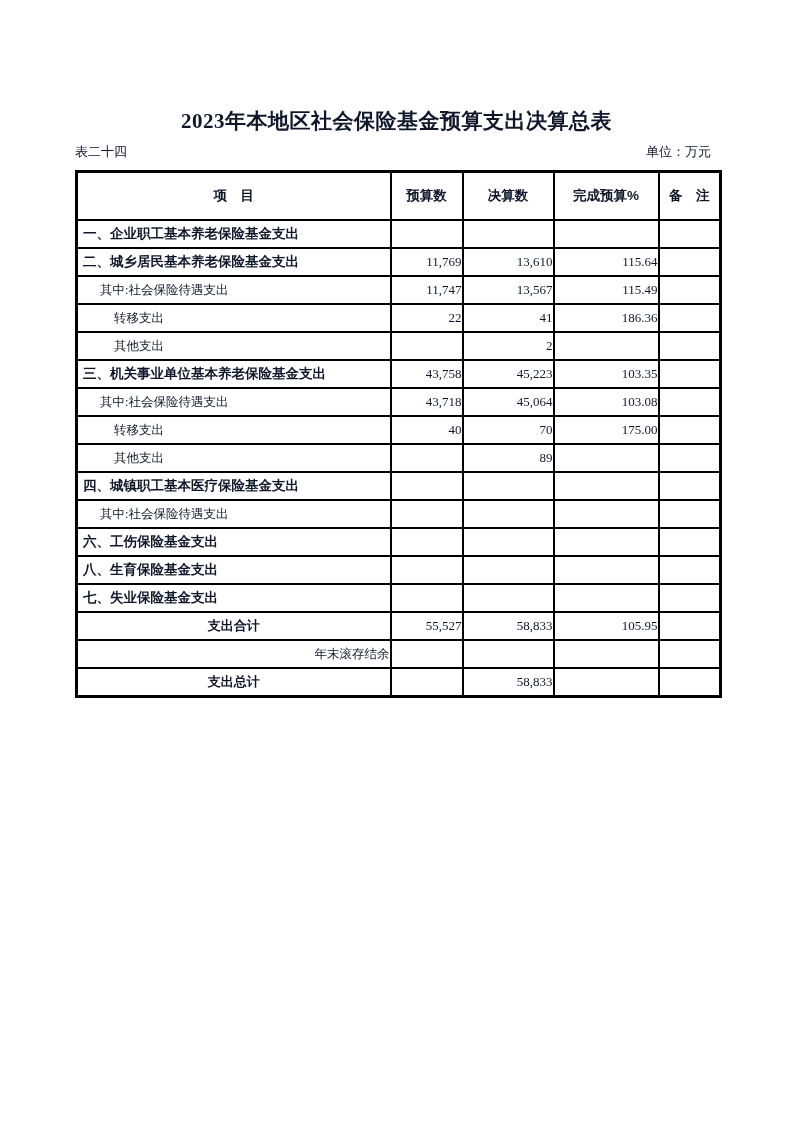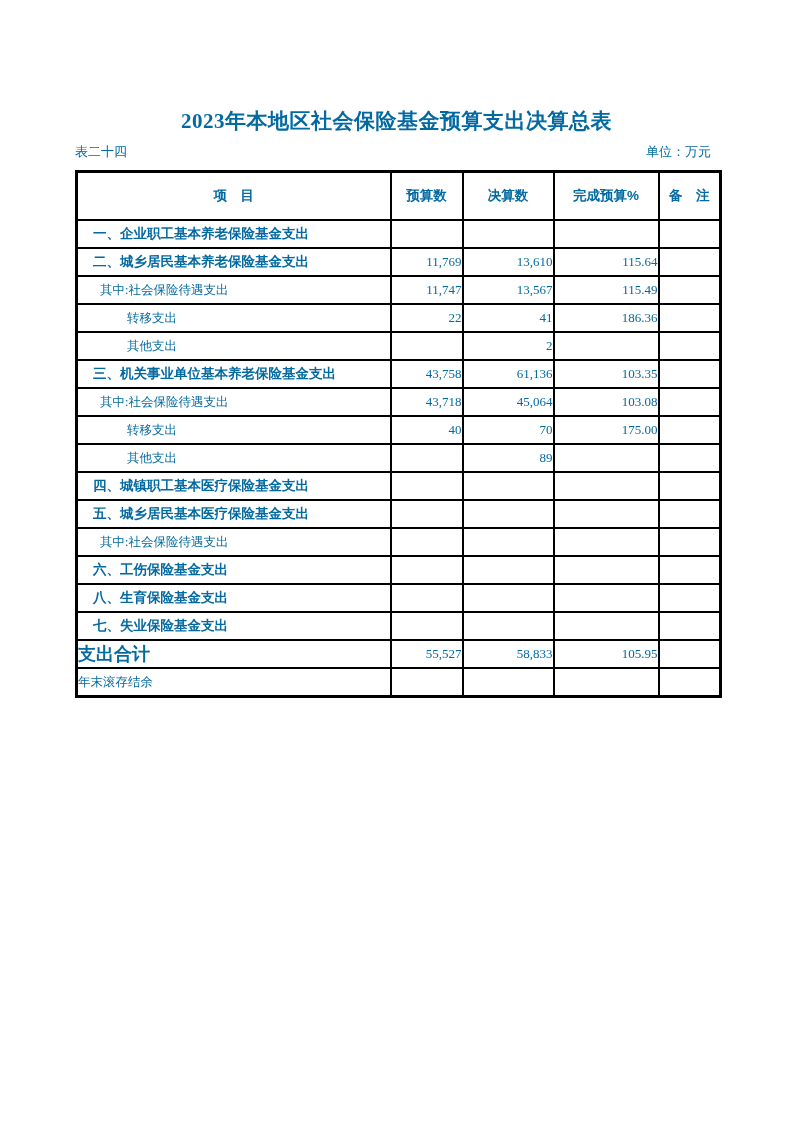--- a/index.html
+++ b/index.html
@@ -1,20 +1,20 @@
 <!DOCTYPE html>
 <html><head>
 <meta charset="utf-8">
 <style>
   html,body { margin:0; padding:0; background:#ffffff; }
   .page {
     position:relative;
     width:793px; height:1122px;
     background:#ffffff;
-    color:#0369a1;
+    color:#0f172a;
     font-family:"Liberation Sans", sans-serif;
     overflow:hidden;
   }
   .title {
     padding-top:106px;
     text-align:center;
     font-family:"Liberation Serif", serif;
     font-weight:bold;
     font-size:21px;
     line-height:30px;
@@ -58,34 +58,35 @@
   td.num {
     text-align:right;
     padding-right:4px;
     font-family:"Liberation Serif", serif;
     font-size:13px;
   }
   tr.section td.item {
     font-family:"Liberation Sans", sans-serif;
     font-weight:bold;
     font-size:13.5px;
-    padding-left:15px;
+    padding-left:5px;
   }
   tr.sub1 td.item, tr.sub2 td.item, tr.center td.item {
     font-family:"Liberation Serif", serif;
     font-size:12.5px;
   }
   tr.sub1 td.item { padding-left:22px; }
-  tr.sub2 td.item { padding-left:49px; }
+  tr.sub2 td.item { padding-left:36px; }
   tr.total td.item {
     font-family:"Liberation Sans", sans-serif;
     font-weight:bold;
-    font-size:18px;
-  }
-  tr.center td.item { text-align:left; }
+    font-size:13px;
+    text-align:center;
+  }
+  tr.center td.item { text-align:right; }
   .footnote {
     margin:12px 0 0 78px;
     font-family:"Liberation Serif", serif;
     font-size:12.5px;
   }
 </style>
 </head>
 <body>
 
 <div class="page">
@@ -146,21 +147,21 @@
         <tr class="sub2">
           <td class="item">其他支出</td>
           <td class="num"></td>
           <td class="num">2</td>
           <td class="num"></td>
           <td class="note"></td>
         </tr>
         <tr class="section">
           <td class="item">三、机关事业单位基本养老保险基金支出</td>
           <td class="num">43,758</td>
-          <td class="num">61,136</td>
+          <td class="num">45,223</td>
           <td class="num">103.35</td>
           <td class="note"></td>
         </tr>
         <tr class="sub1">
           <td class="item">其中:社会保险待遇支出</td>
           <td class="num">43,718</td>
           <td class="num">45,064</td>
           <td class="num">103.08</td>
           <td class="note"></td>
         </tr>
@@ -178,27 +179,20 @@
           <td class="num"></td>
           <td class="note"></td>
         </tr>
         <tr class="section">
           <td class="item">四、城镇职工基本医疗保险基金支出</td>
           <td class="num"></td>
           <td class="num"></td>
           <td class="num"></td>
           <td class="note"></td>
         </tr>
-        <tr class="section">
-          <td class="item">五、城乡居民基本医疗保险基金支出</td>
-          <td class="num"></td>
-          <td class="num"></td>
-          <td class="num"></td>
-          <td class="note"></td>
-        </tr>
         <tr class="sub1">
           <td class="item">其中:社会保险待遇支出</td>
           <td class="num"></td>
           <td class="num"></td>
           <td class="num"></td>
           <td class="note"></td>
         </tr>
         <tr class="section">
           <td class="item">六、工伤保险基金支出</td>
           <td class="num"></td>
@@ -227,17 +221,24 @@
           <td class="num">105.95</td>
           <td class="note"></td>
         </tr>
         <tr class="center">
           <td class="item">年末滚存结余</td>
           <td class="num"></td>
           <td class="num"></td>
           <td class="num"></td>
           <td class="note"></td>
         </tr>
+        <tr class="total">
+          <td class="item">支出总计</td>
+          <td class="num"></td>
+          <td class="num">58,833</td>
+          <td class="num"></td>
+          <td class="note"></td>
+        </tr>
       </tbody>
   </table>
 
 
 </div>
 
 </body></html>

